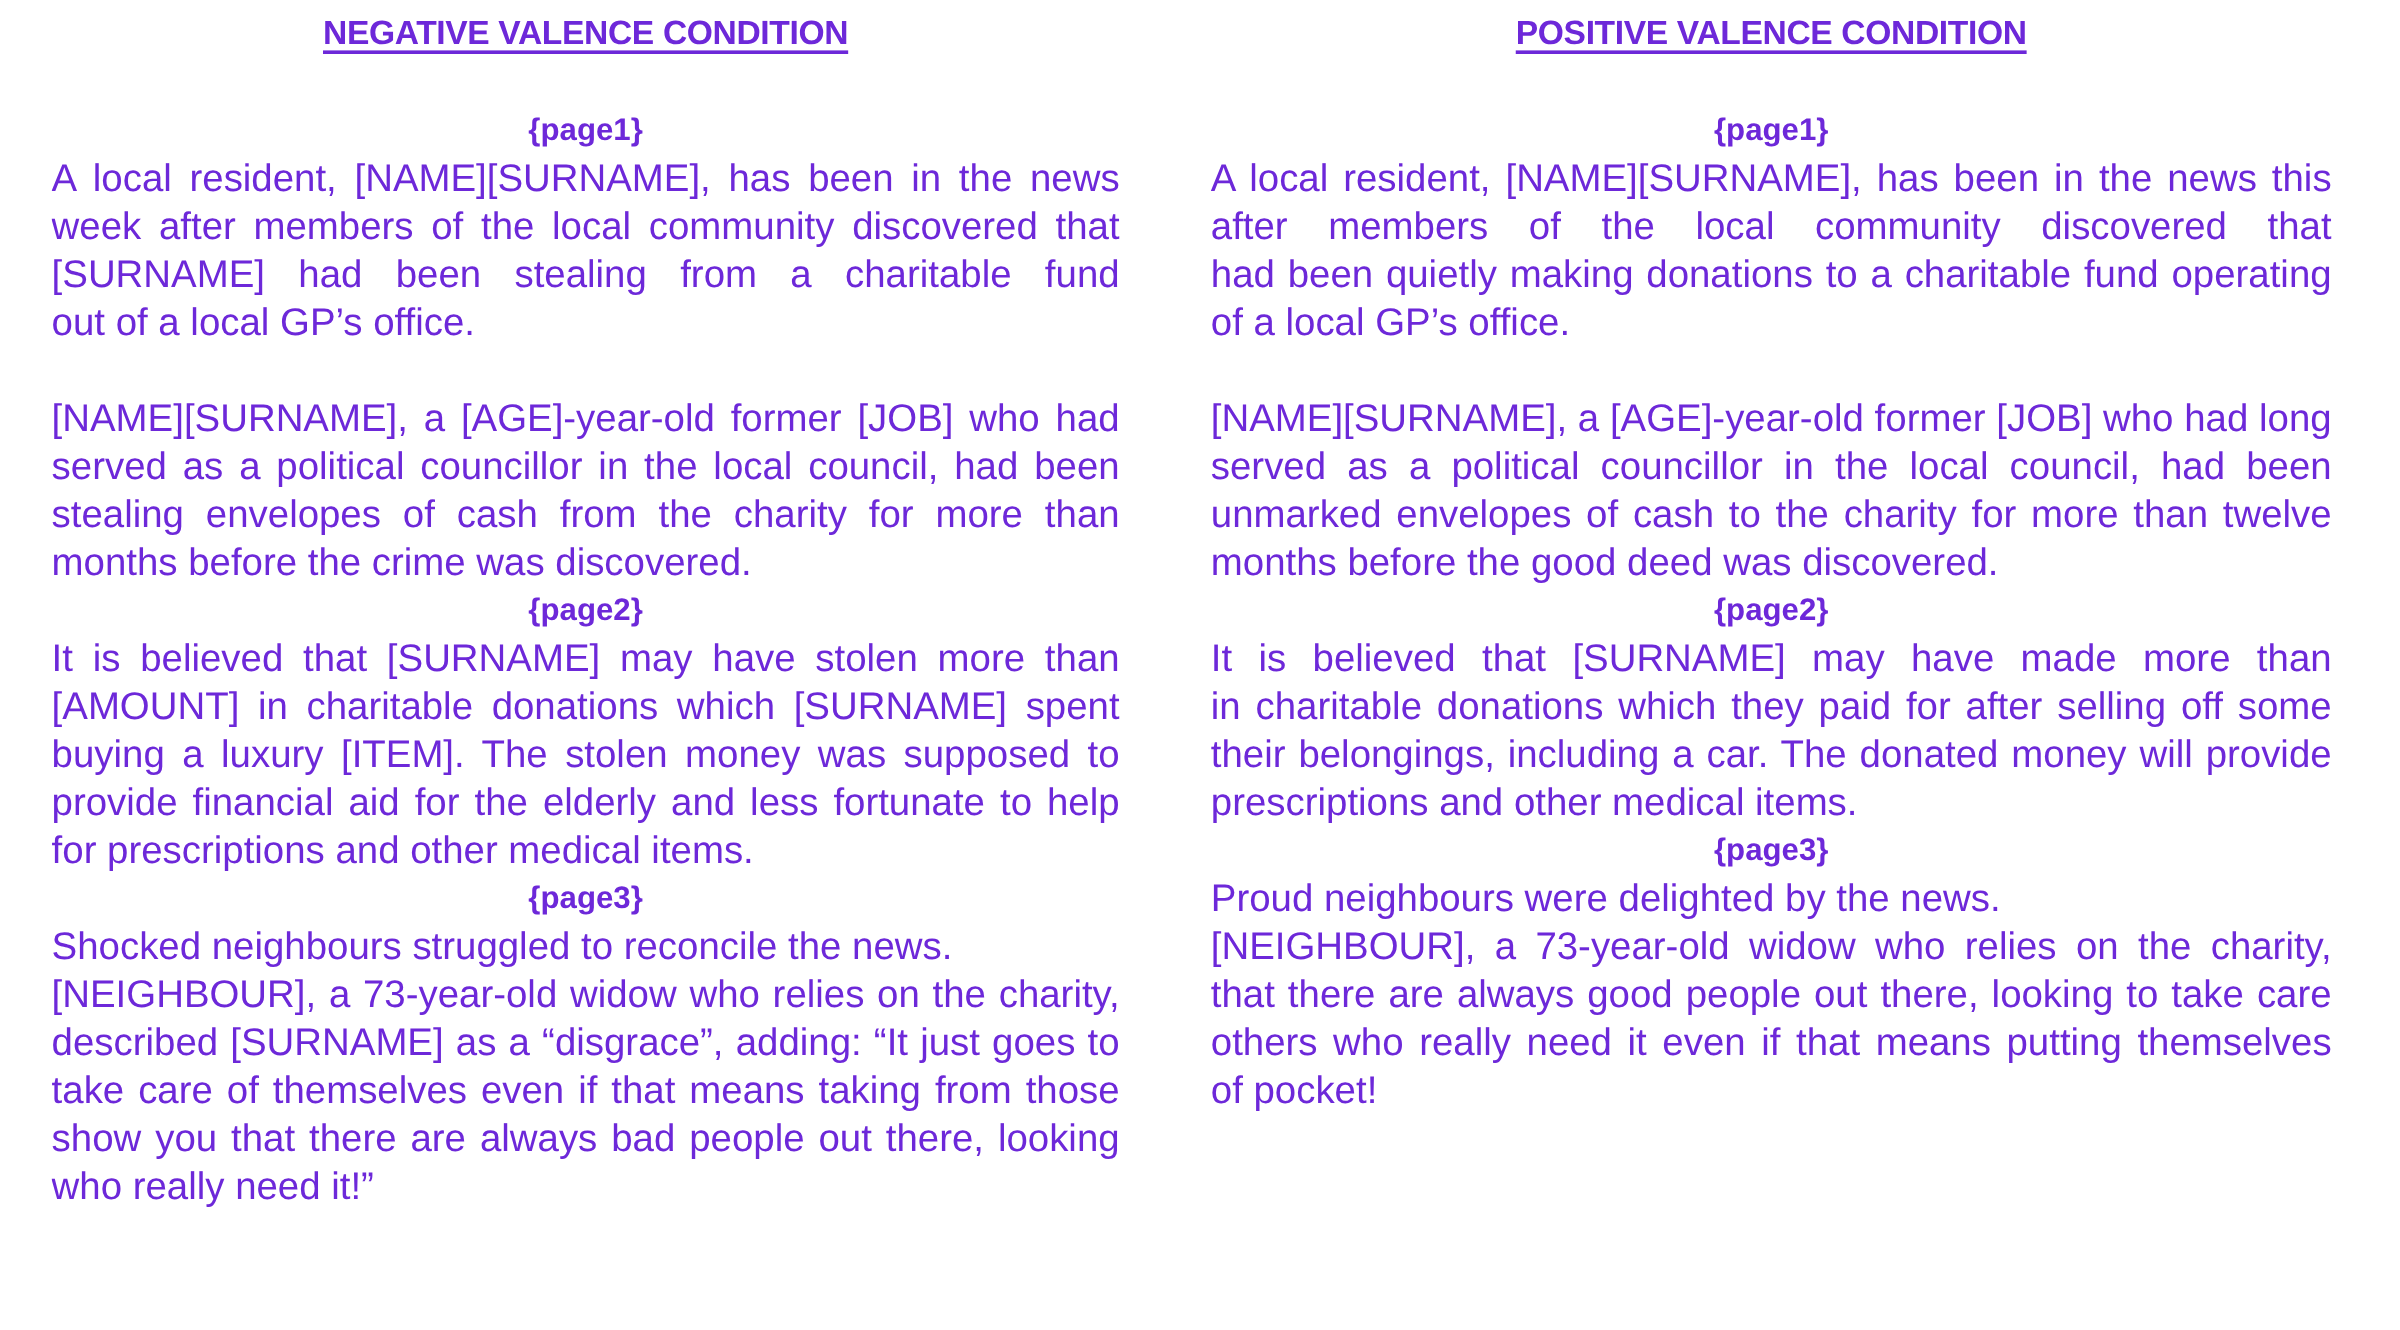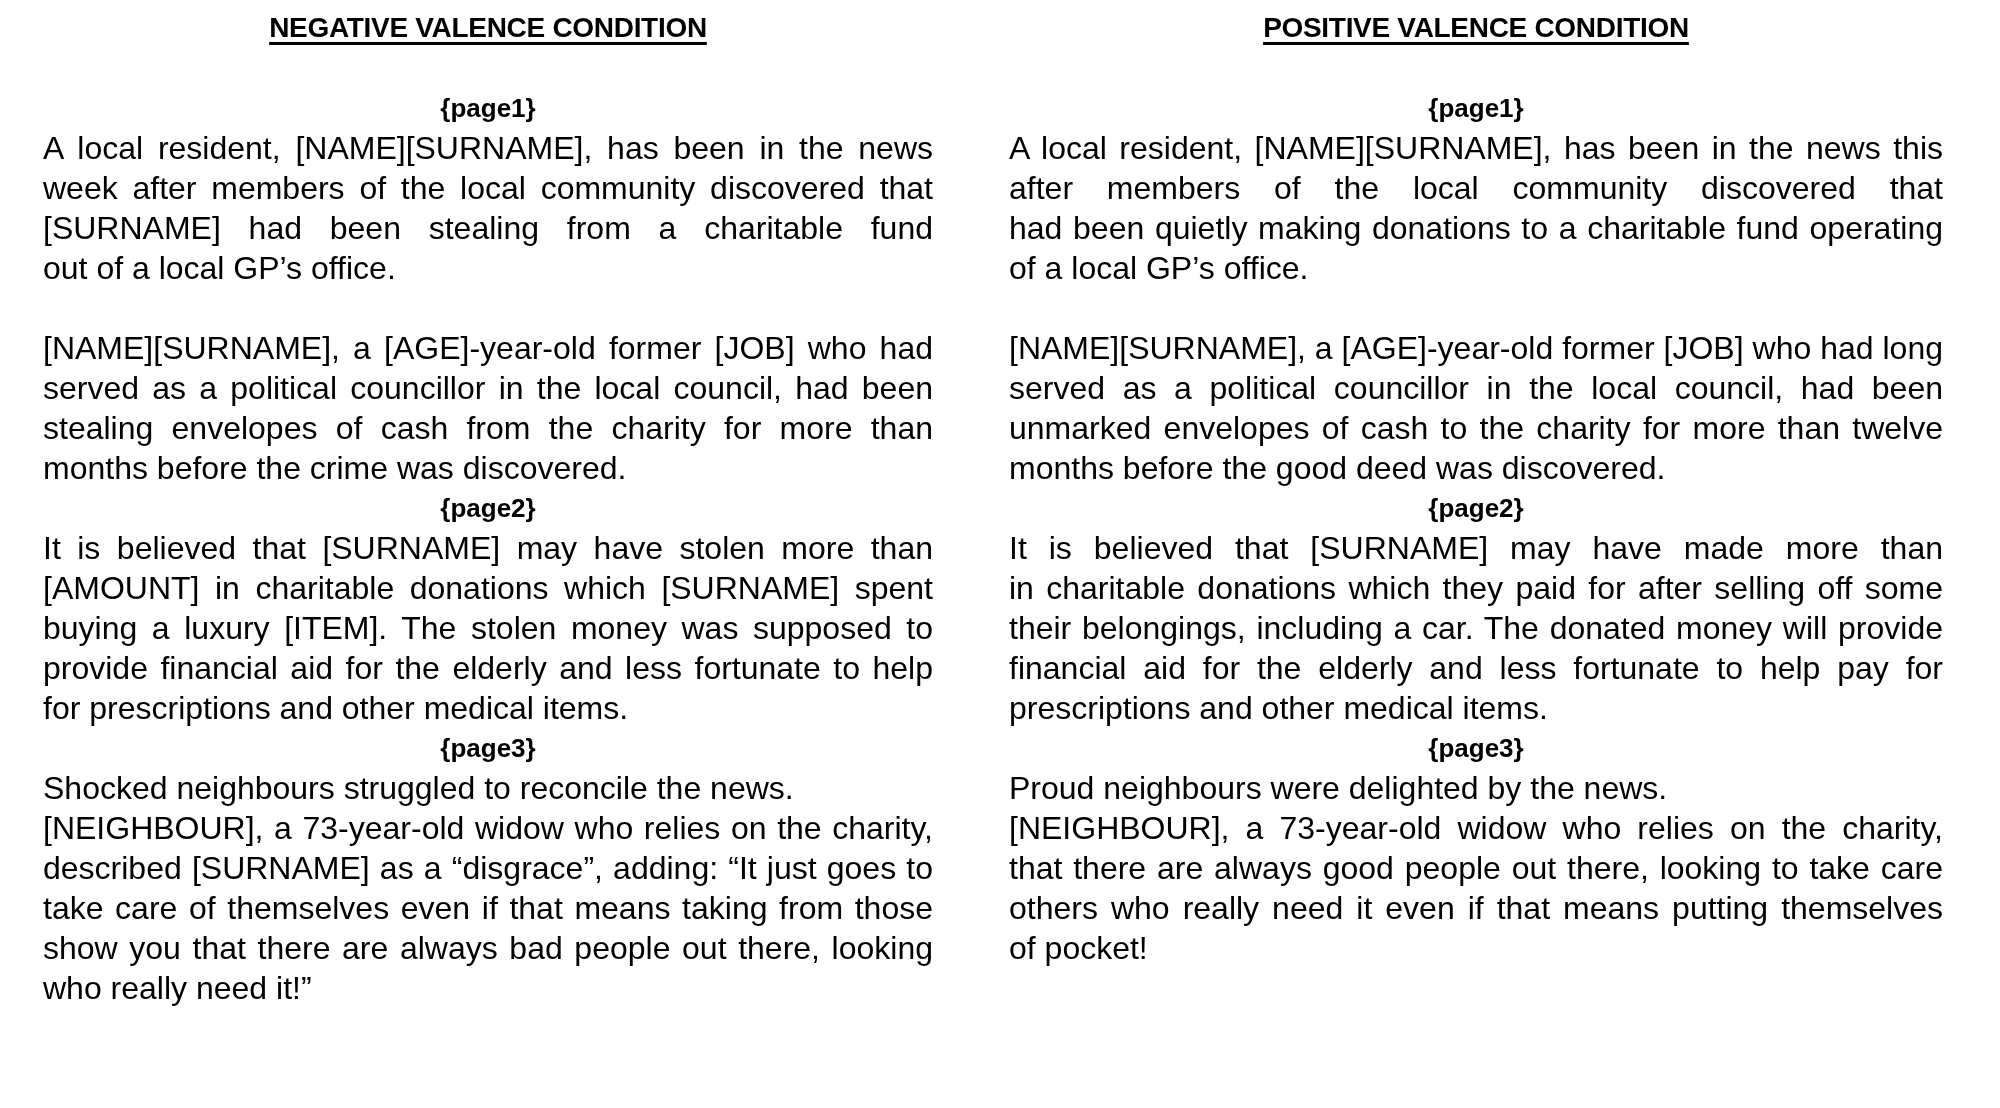--- a/index.html
+++ b/index.html
@@ -59,21 +59,21 @@
     text-align: left;
   }
   .tline.just {
     text-align: justify;
     text-align-last: justify;
   }
 </style>
 </head>
 <body>
 
-<div class="page" style="color: #000000; background: rgb(255, 255, 255);">
+<div class="page" style="color: #6d28d9; background: rgb(255, 255, 255);">
 
   <section class="col col-left">
     <h1 class="col-header"><span class="underlined">NEGATIVE VALENCE CONDITION</span></h1>
     <div class="col-body">
         <div class="section">
           <div class="section-label">{page1}</div>
           <div class="para">
             <div class="tline just">A local resident, [NAME][SURNAME], has been in the news this</div>
             <div class="tline just">week after members of the local community discovered that</div>
             <div class="tline just">[SURNAME] had been stealing from a charitable fund operating</div>
@@ -129,21 +129,20 @@
             <div class="tline just">unmarked envelopes of cash to the charity for more than twelve</div>
             <div class="tline">months before the good deed was discovered.</div>
           </div>
         </div>
         <div class="section">
           <div class="section-label">{page2}</div>
           <div class="para">
             <div class="tline just">It is believed that [SURNAME] may have made more than [AMOUNT]</div>
             <div class="tline just">in charitable donations which they paid for after selling off some of</div>
             <div class="tline just">their belongings, including a car. The donated money will provide</div>
-            <div class="tline just">financial aid for the elderly and less fortunate to help pay for</div>
             <div class="tline">prescriptions and other medical items.</div>
           </div>
         </div>
         <div class="section">
           <div class="section-label">{page3}</div>
           <div class="para">
             <div class="tline">Proud neighbours were delighted by the news.</div>
           </div>
           <div class="para">
             <div class="tline just">[NEIGHBOUR], a 73-year-old widow who relies on the charity,</div>

